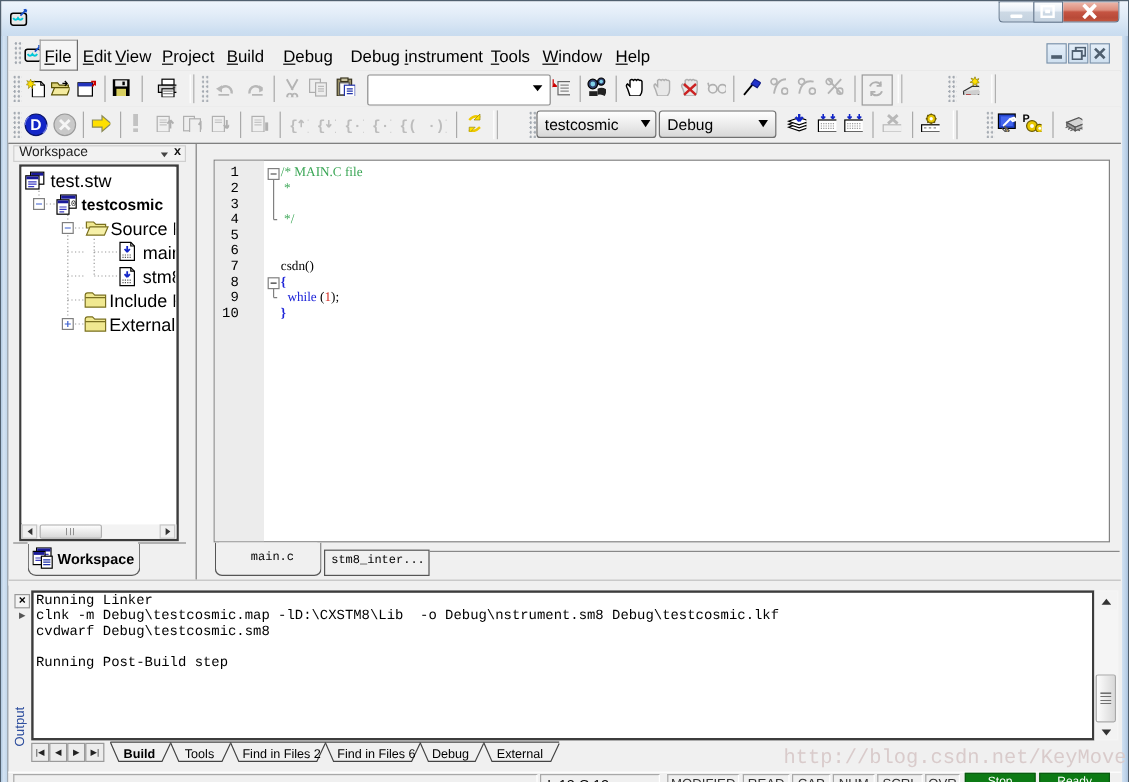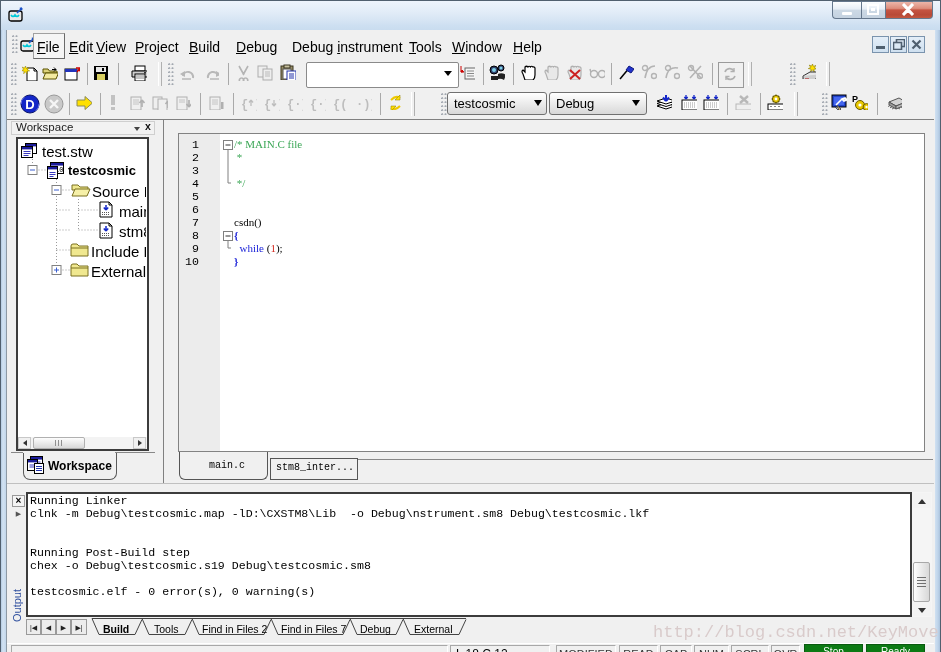--- a/index.html
+++ b/index.html
@@ -499,23 +499,22 @@
 <div class="abs" style="left:7px;top:483px;width:927px;height:4px;background:#f0f0f0;border-top:1px solid #c0c0c0"></div>
 
 <div class="abs" style="left:11px;top:490px;width:14px;height:130px"></div>
 <div class="abs" style="left:12px;top:495px;width:13px;height:12px;border:1px solid #999;background:#f4f4f4;font-size:10px;font-weight:bold;line-height:10px;text-align:center;box-sizing:border-box">×</div>
 <div class="abs" style="left:13px;top:509px;width:11px;height:10px;font-size:7px;color:#555;text-align:center;line-height:10px">▶</div>
 <div class="abs" style="left:11px;top:622px;width:55px;height:13px;transform:rotate(-90deg);transform-origin:0 0;font-size:11px;color:#2f4f9e">Output</div>
 <div class="abs" id="outbox"></div>
 <div class="abs" id="outtext" style="left:26px;top:492px;width:884px;height:123px;overflow:hidden">
   <div class="oline" style="top:2px">Running Linker</div>
   <div class="oline" style="top:15px">clnk -m Debug\testcosmic.map -lD:\CXSTM8\Lib  -o Debug\nstrument.sm8 Debug\testcosmic.lkf</div>
+  <div class="oline" style="top:28px">cvdwarf Debug\testcosmic.sm8</div>
   <div class="oline" style="top:54px">Running Post-Build step</div>
-  <div class="oline" style="top:67px">chex -o Debug\testcosmic.s19 Debug\testcosmic.sm8</div>
-  <div class="oline" style="top:93px">testcosmic.elf - 0 error(s), 0 warning(s)</div>
 </div>
 
 <div class="abs" id="oscroll" style="left:912px;top:492px;width:20px;height:125px;background:#f5f5f5"></div>
 <div class="abs" style="left:913px;top:493px;width:18px;height:15px;background:#f3f3f3"></div>
 <div class="abs" style="left:918px;top:499px;width:0;height:0;border-left:4px solid transparent;border-right:4px solid transparent;border-bottom:5px solid #333"></div>
 <div class="abs" style="left:913px;top:602px;width:18px;height:14px;background:#f3f3f3"></div>
 <div class="abs" style="left:918px;top:608px;width:0;height:0;border-left:4px solid transparent;border-right:4px solid transparent;border-top:5px solid #333"></div>
 <div class="abs" style="left:913px;top:562px;width:17px;height:40px;background:linear-gradient(90deg,#fdfdfd,#d8d8d8);border:1px solid #a8a8a8;border-radius:2px;box-sizing:border-box"></div>
 <div class="abs" style="left:917px;top:577px;width:9px;height:10px;background:repeating-linear-gradient(#707070 0,#707070 1px,transparent 1px,transparent 3px)"></div>
 
@@ -529,21 +528,21 @@
     <path d="M81 1.5 l7 16 h36 l7 -15" fill="none" stroke="#444"></path>
     <path d="M131 1.5 l7 16 h36 l7 -15" fill="none" stroke="#444"></path>
     <path d="M181 1.5 l7 16 h65 l7 -15" fill="none" stroke="#444"></path>
     <path d="M260 1.5 l7 16 h65 l7 -15" fill="none" stroke="#444"></path>
     <path d="M339 1.5 l7 16 h39 l7 -15" fill="none" stroke="#444"></path>
     <path d="M392 1.5 l7 16 h49 l7 -15" fill="none" stroke="#444"></path>
   </svg>
   <div class="otab" style="left:92px;top:4px;font-weight:bold">Build</div>
   <div class="otab" style="left:143px;top:4px">Tools</div>
   <div class="otab" style="left:191px;top:4px">Find in Files 2</div>
-  <div class="otab" style="left:270px;top:4px">Find in Files 7</div>
+  <div class="otab" style="left:270px;top:4px">Find in Files 6</div>
   <div class="otab" style="left:349px;top:4px">Debug</div>
   <div class="otab" style="left:403px;top:4px">External</div>
 </div>
 
 <div class="abs" id="status"></div>
 <div class="abs spanel" style="left:11px;width:435px"></div>
 <div class="abs spanel" style="left:450px;width:100px;text-align:left;padding-left:5px;box-sizing:border-box;font-size:12px;color:#000">L 18 C 12</div>
 <div class="abs spanel" style="left:556px;width:58px">MODIFIED</div>
 <div class="abs spanel" style="left:619px;width:37px">READ</div>
 <div class="abs spanel" style="left:660px;width:30px">CAP</div>

